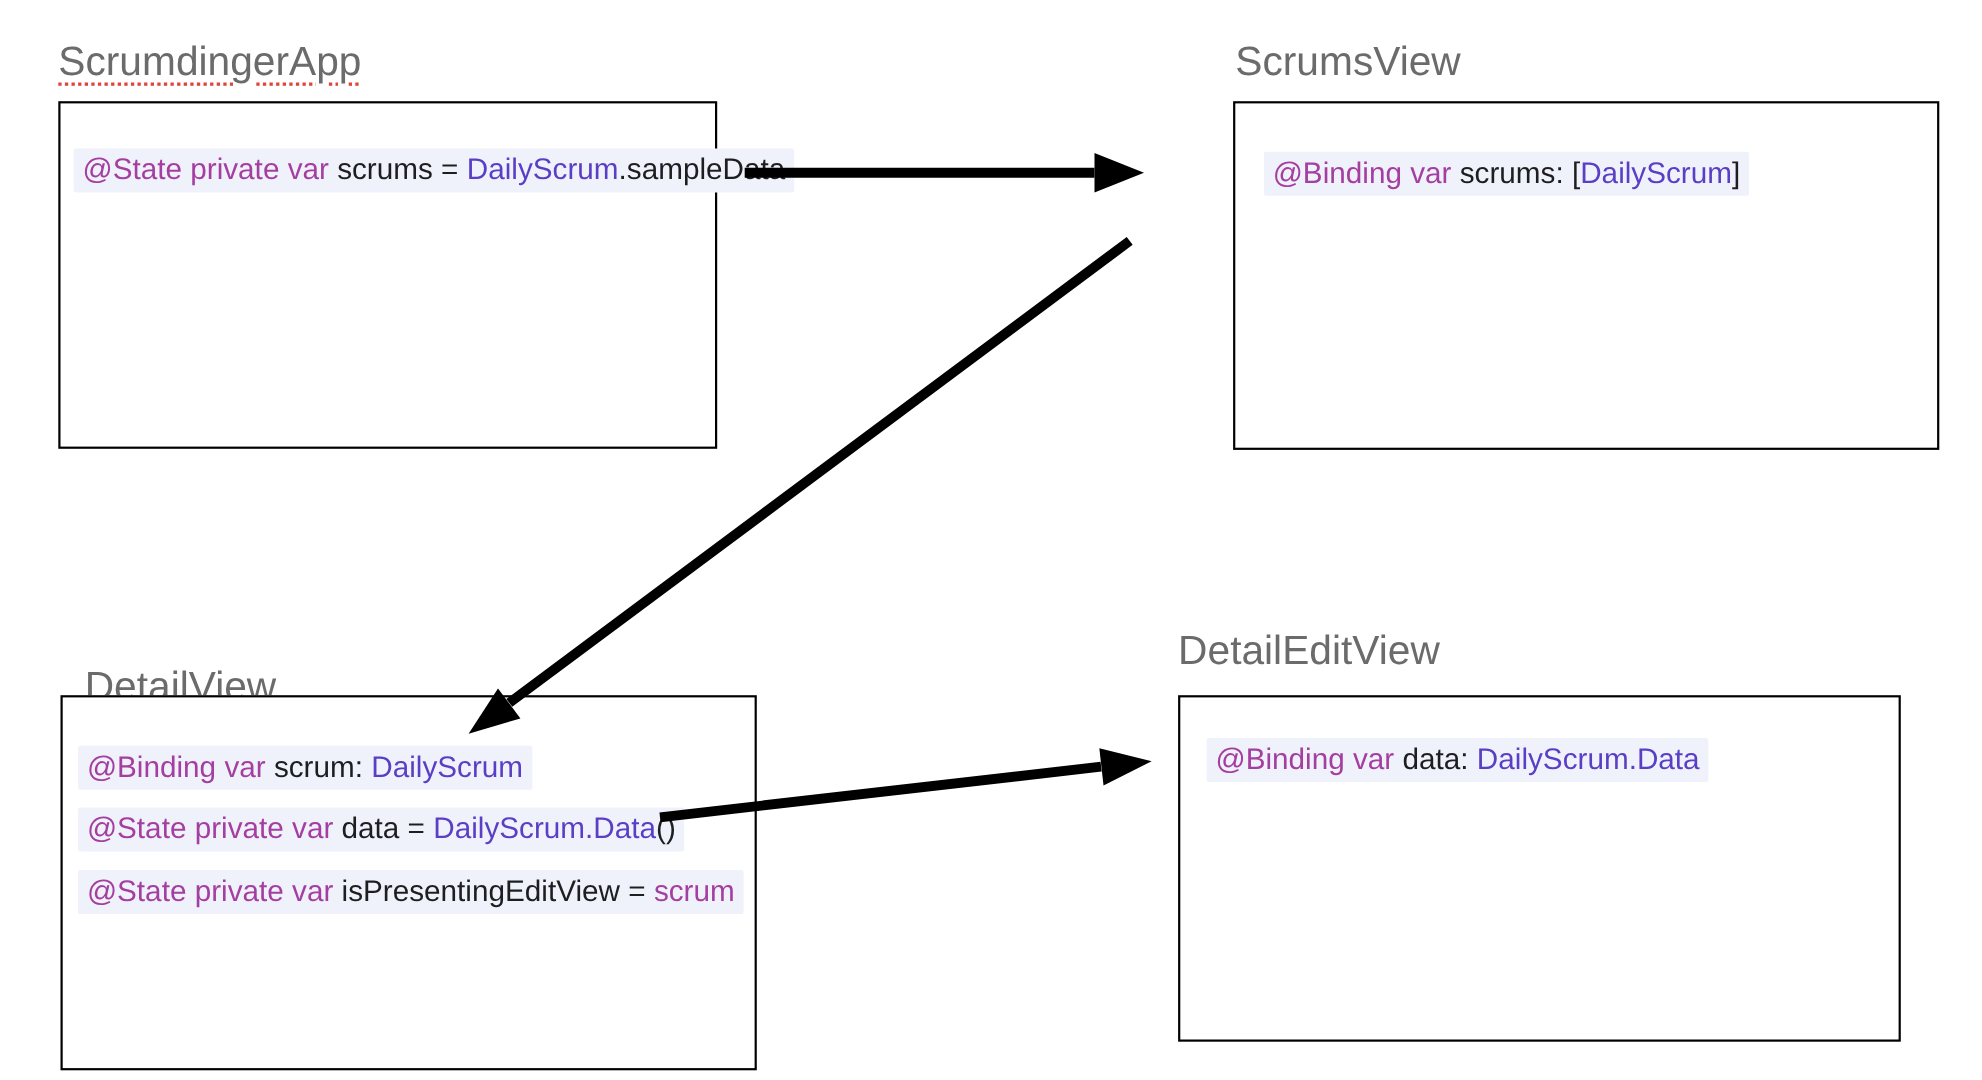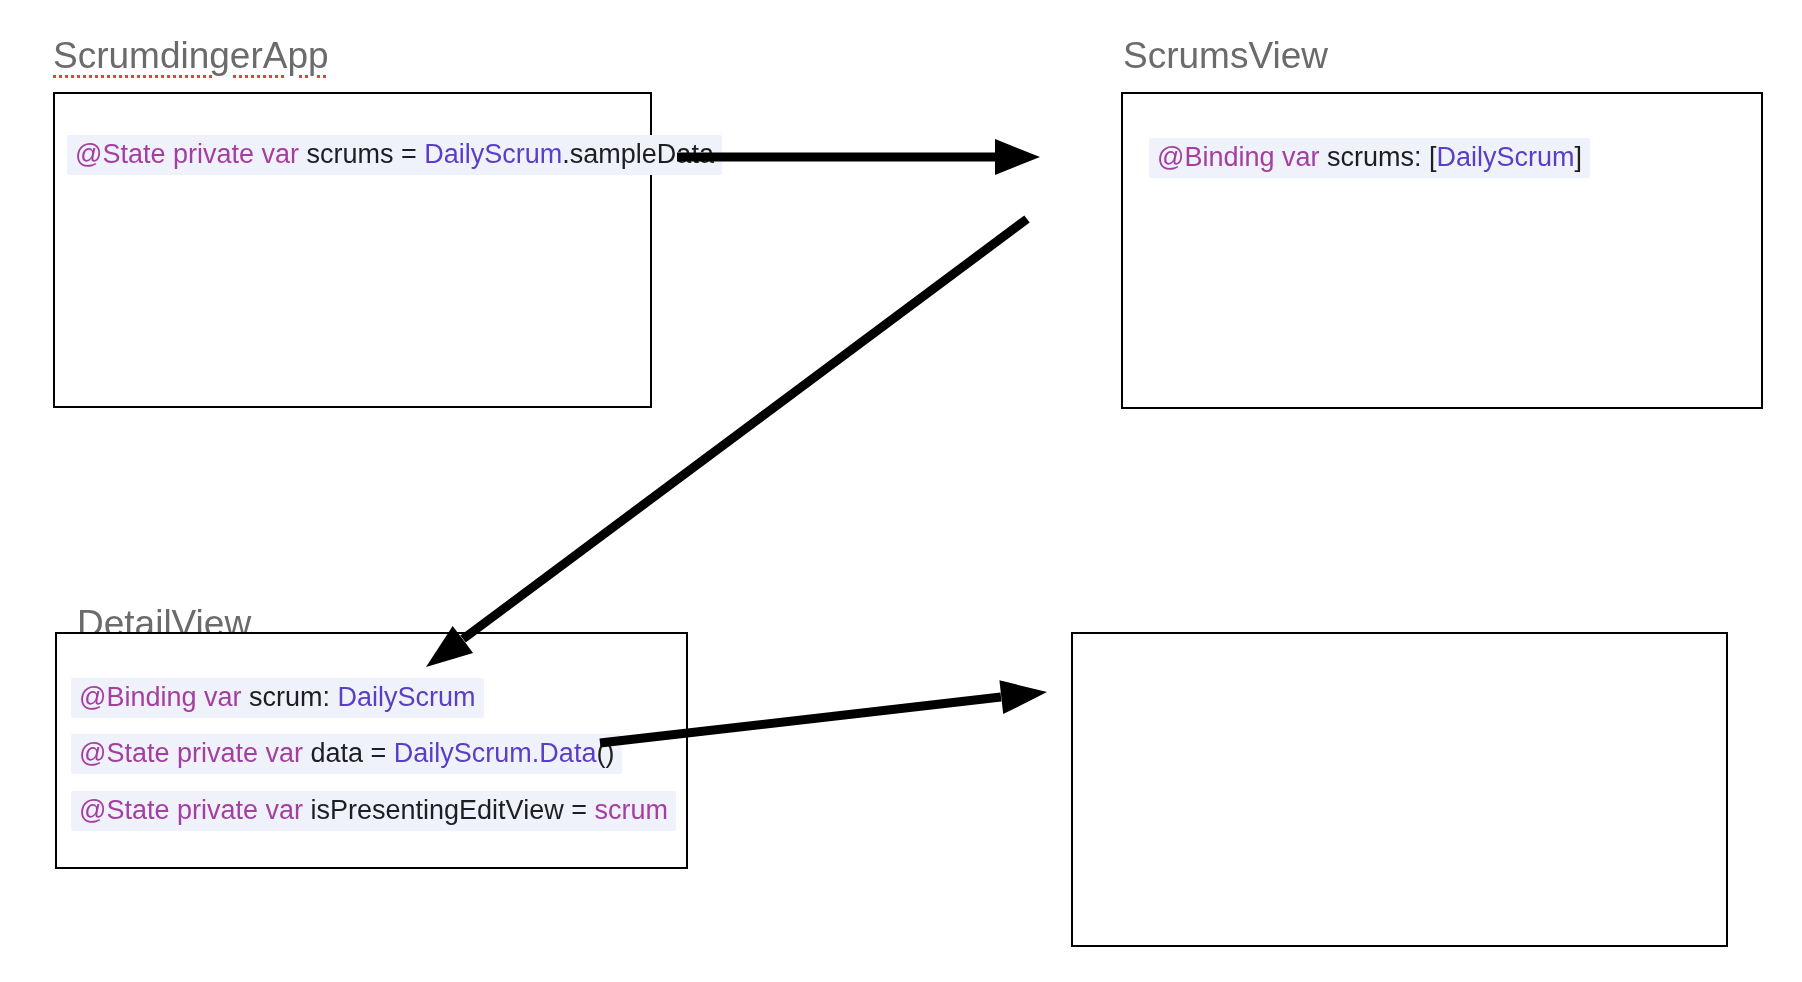--- a/index.html
+++ b/index.html
@@ -61,27 +61,29 @@
   <div class="node-box" style="left:53px; top:92px; width:599px; height:316px;">
     <div class="code-line" style="left:12px; top:41px;"><span class="seg-keyword">@State private var </span><span class="seg-plain">scrums = </span><span class="seg-type">DailyScrum</span><span class="seg-plain">.sampleData</span></div>
   </div>
 
   <div class="node-title" style="left:1085px; top:36px;margin-left:38px;">ScrumsView</div>
   <div class="node-box" style="left:1085px; top:92px; width:642px; height:317px;margin-left:36px;">
     <div class="code-line" style="left:26px; top:44px;"><span class="seg-keyword">@Binding var </span><span class="seg-plain">scrums: [</span><span class="seg-type">DailyScrum</span><span class="seg-plain">]</span></div>
   </div>
 
   <div class="node-title" style="left:55px; top:604px;margin-left:22px;">DetailView</div>
-  <div class="node-box" style="left:55px; top:632px; width:633px; height:237px;">
+  <div class="node-box" style="left:55px; top:632px; width:633px; height:341px;">
     <div class="code-line" style="left:14px; top:44px;"><span class="seg-keyword">@Binding var </span><span class="seg-plain">scrum: </span><span class="seg-type">DailyScrum</span></div>
     <div class="code-line" style="left:14px; top:100px;"><span class="seg-keyword">@State private var </span><span class="seg-plain">data = </span><span class="seg-type">DailyScrum.Data</span><span class="seg-plain">()</span></div>
     <div class="code-line" style="left:14px; top:157px;"><span class="seg-keyword">@State private var </span><span class="seg-plain">isPresentingEditView = </span><span class="seg-keyword">scrum</span></div>
   </div>
 
+  <div class="node-title" style="left:1071px; top:572px;">DetailEditView</div>
   <div class="node-box" style="left:1071px; top:632px; width:657px; height:315px;">
+    <div class="code-line" style="left:24px; top:37px;"><span class="seg-keyword">@Binding var </span><span class="seg-plain">data: </span><span class="seg-type">DailyScrum.Data</span></div>
   </div>
 
   <svg class="arrows" viewBox="0 0 1802 982">
     <g>
       <line class="shaft" x1="677" y1="157" x2="995" y2="157"></line>
       <polygon class="head" points="1040,157 995,139 995,175"></polygon>
     </g>
     <g>
       <line class="shaft" x1="1027" y1="219" x2="463" y2="639"></line>
       <polygon class="head" points="426,667 452.7,625.9 473.1,653.1"></polygon>

